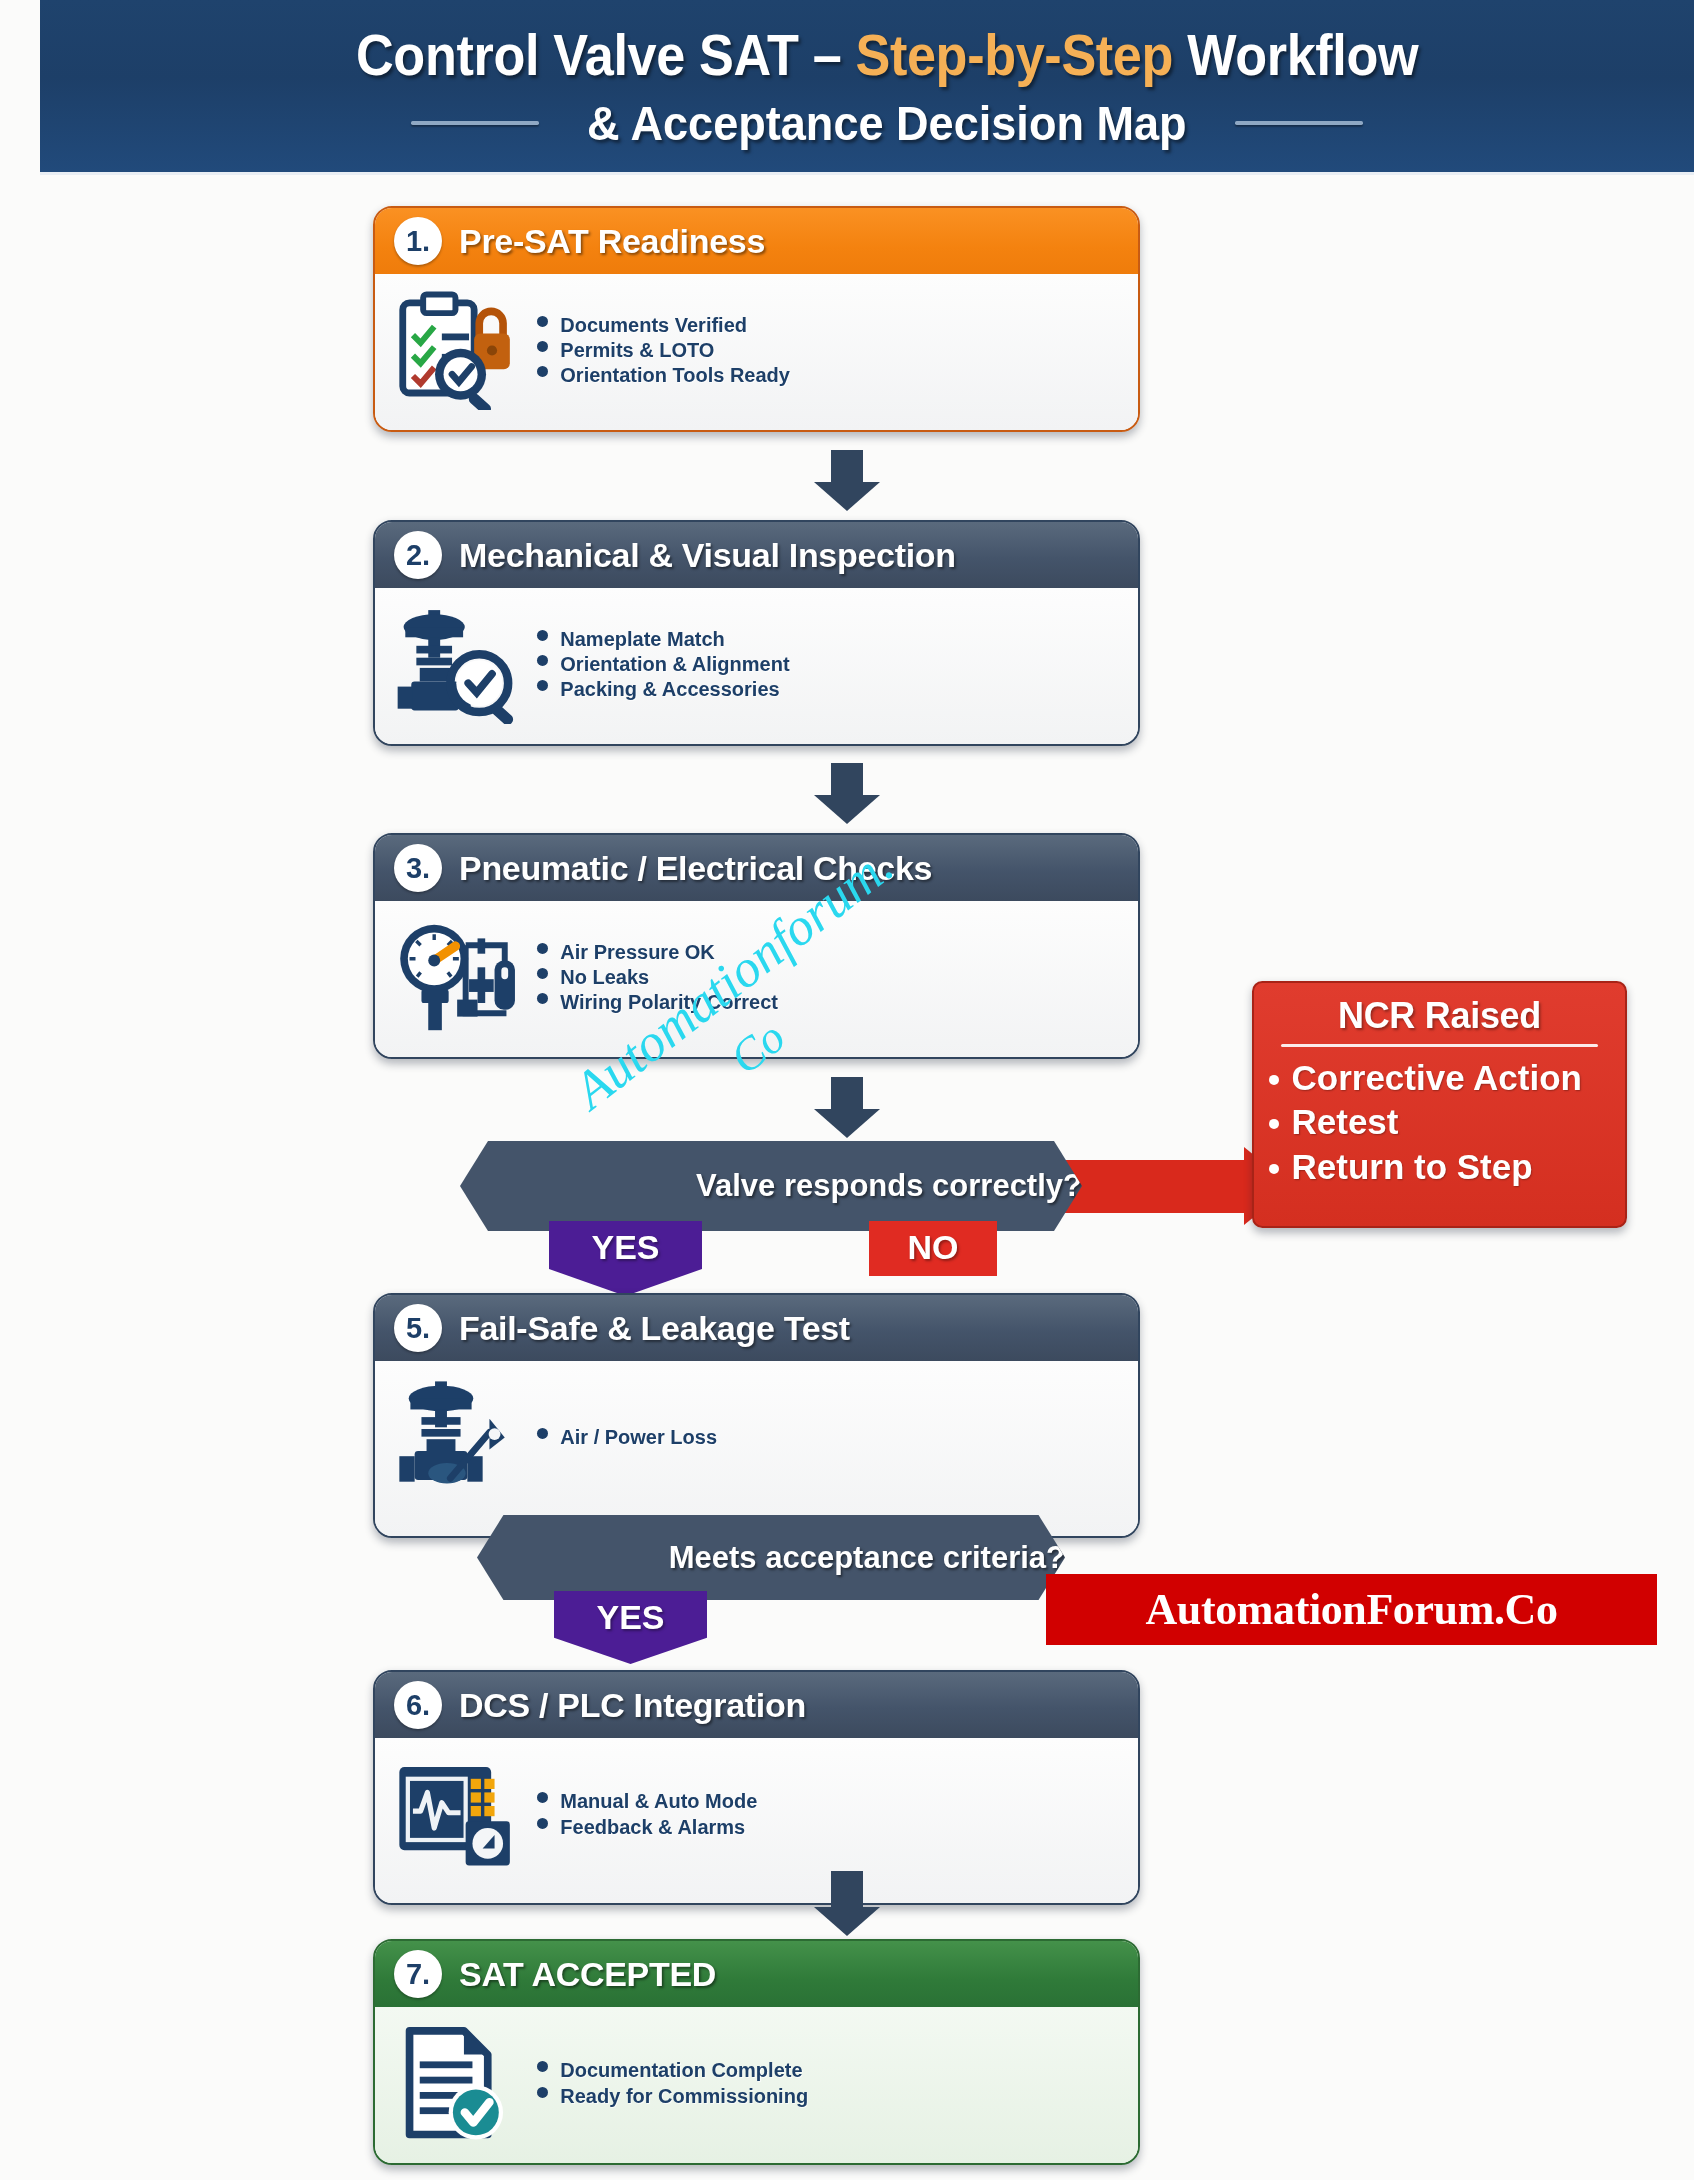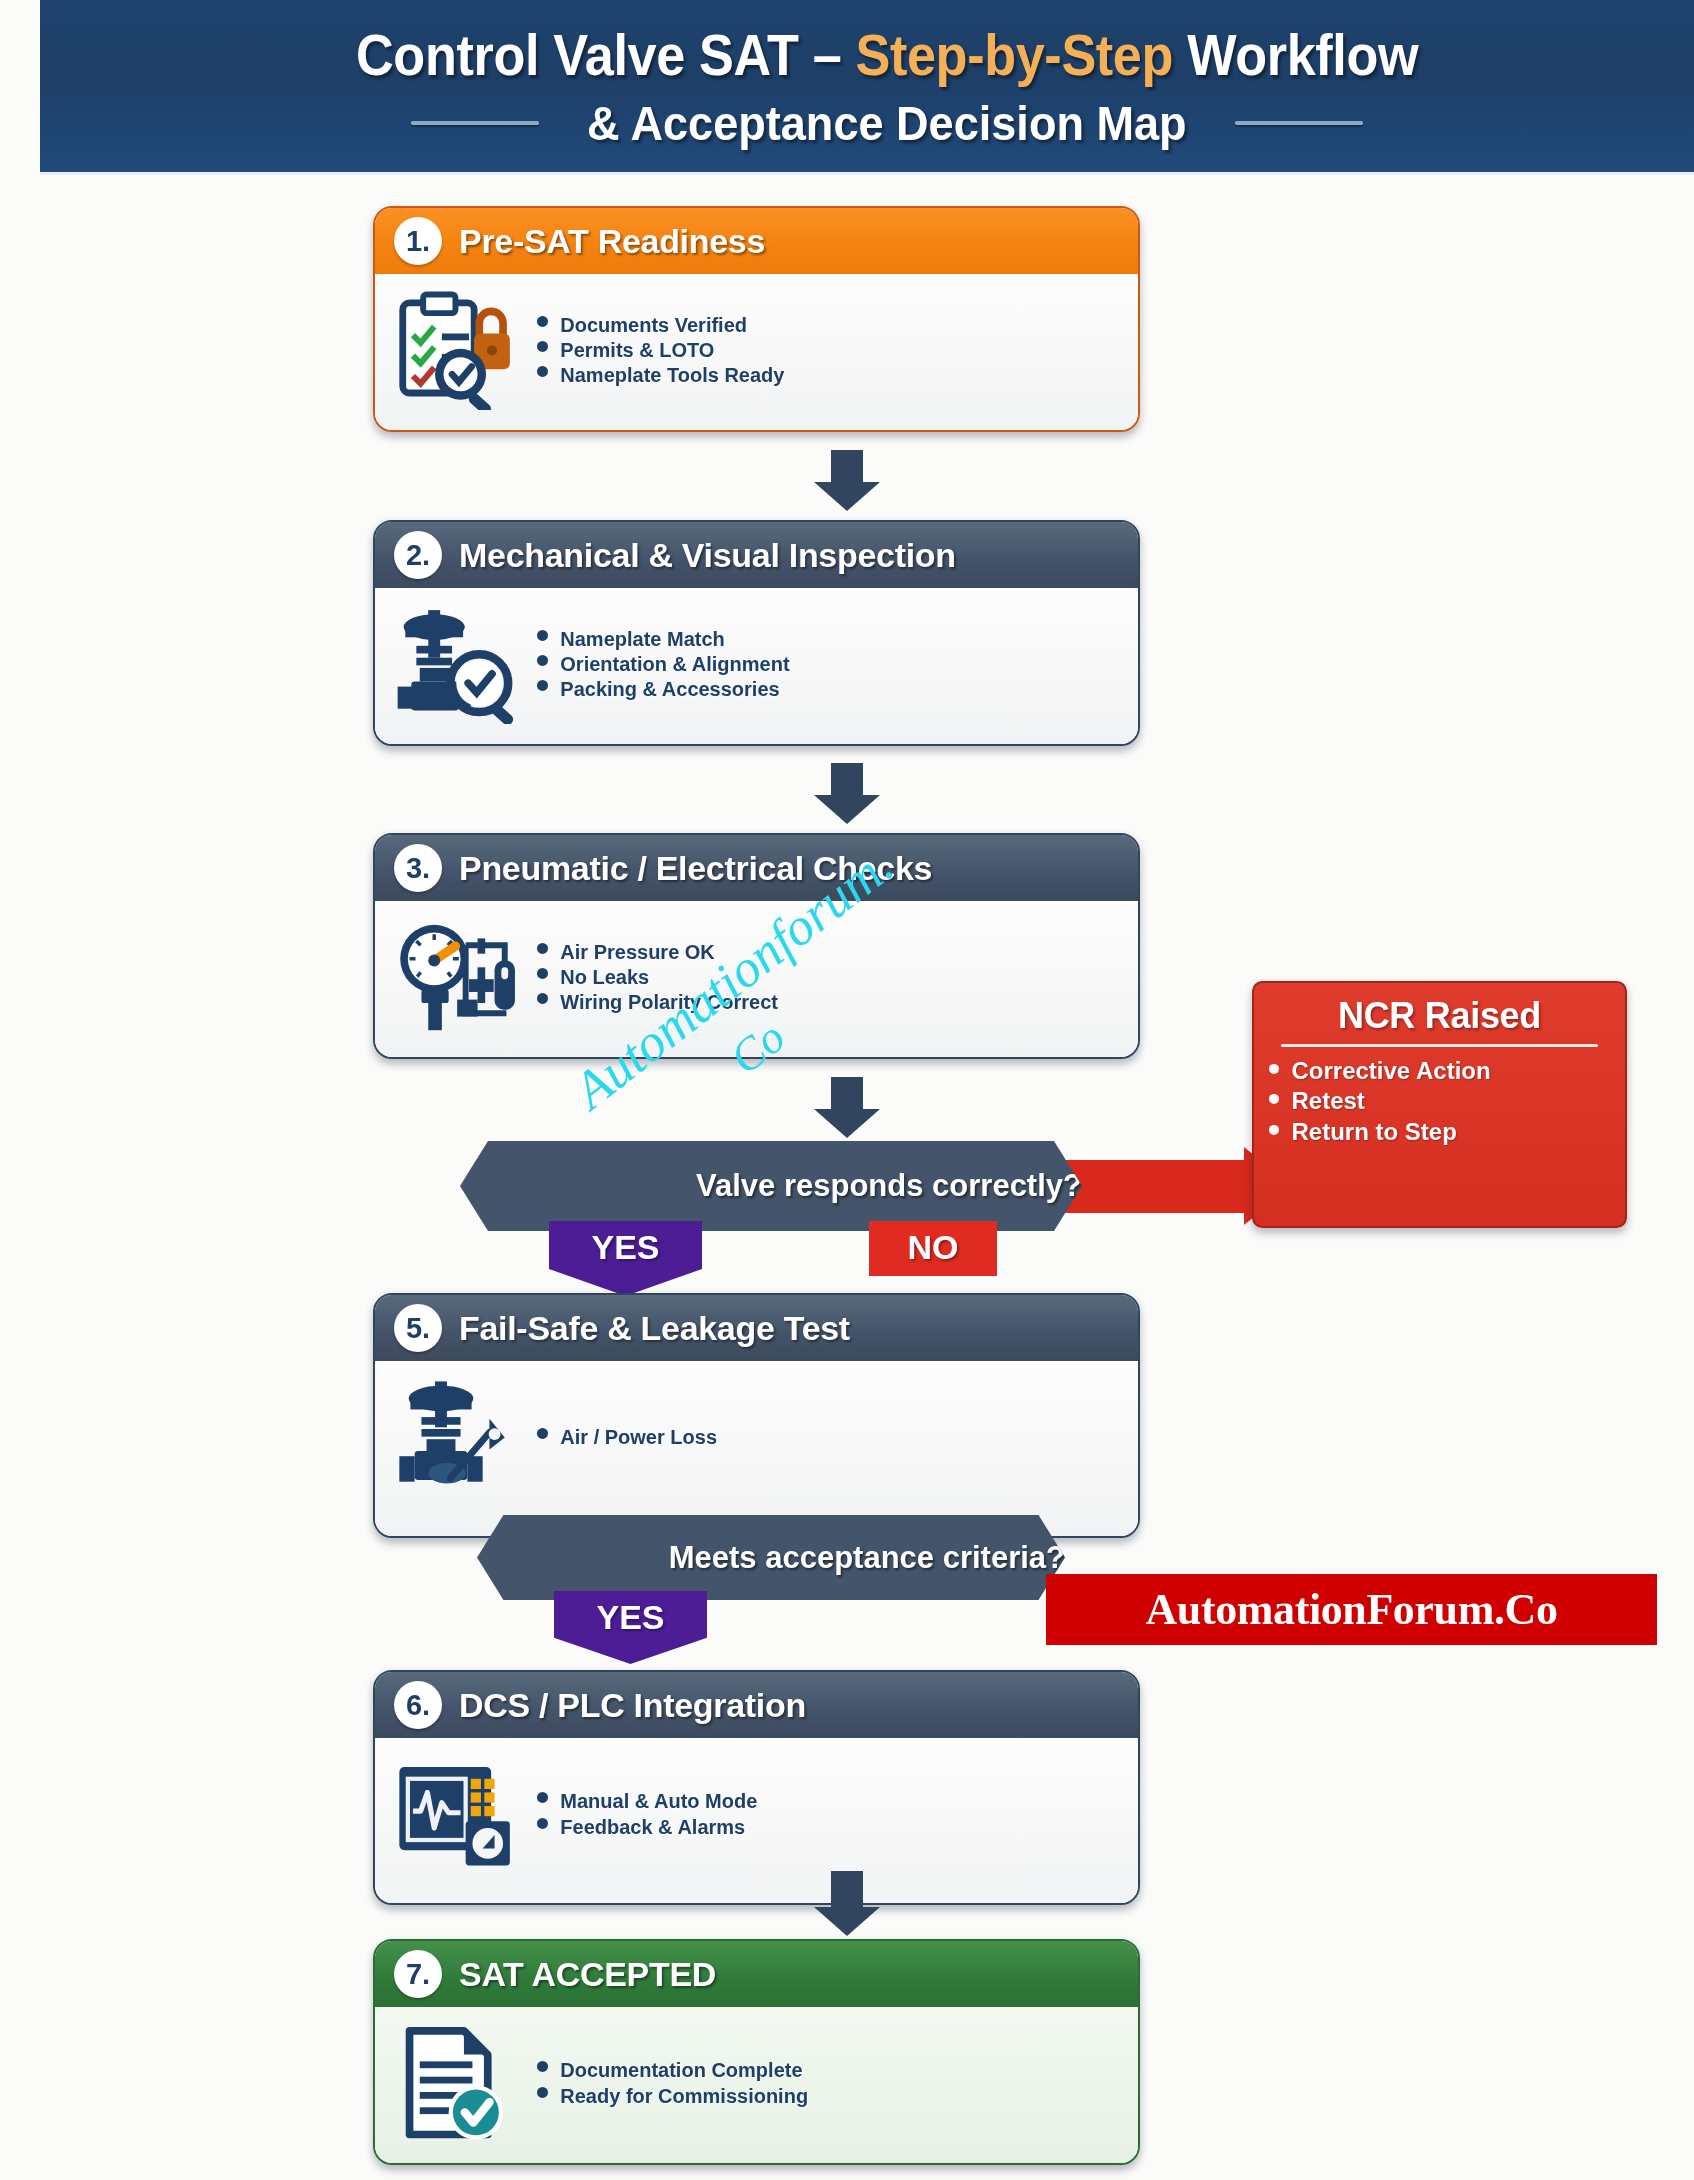--- a/index.html
+++ b/index.html
@@ -145,21 +145,21 @@
   }
   .ncr-title {
     color: #ffffff; font-size: 36px; font-weight: bold;
     text-align: center; letter-spacing: -0.3px;
     text-shadow: 1.7px 1.7px 2.6px rgba(0,0,0,0.35);
   }
   .ncr-rule { height: 3.4px; background: #ffffff; margin: 6.8px 12px 8.5px 12px; opacity: .9; border-radius: 1.7px; }
   .ncr ul { list-style: none; }
   .ncr ul li {
     display: flex; align-items: baseline; gap: 12px;
-    color: #ffffff; font-size: 24px; font-weight: bold; line-height: 1.28;
+    color: #ffffff; font-size: 35px; font-weight: bold; line-height: 1.28;
     white-space: nowrap; text-shadow: 0.9px 0.9px 1.7px rgba(0,0,0,.3);
   }
   .ncr ul li .dot { width: 10.2px; height: 10.2px; border-radius: 50%; background: #fff; flex: 0 0 auto; transform: translateY(-5.1px); }
 
   
   .no-arrow {
     position: absolute;
     background: #d9291c;
     display: flex; align-items: center; padding-left: 60px;
     color: #ffffff; font-size: 32px; font-weight: bold;
@@ -244,21 +244,21 @@
         <li>
             <span class="dot"></span>
             <span>Documents Verified</span>
           </li>
         <li>
             <span class="dot"></span>
             <span>Permits &amp; LOTO</span>
           </li>
         <li>
             <span class="dot"></span>
-            <span>Nameplate Tools Ready</span>
+            <span>Orientation Tools Ready</span>
           </li>
       </ul>
     </div>
   </div>
 
   <div class="conn" style="top:450px;">
     <div class="shaft" style="height:32px"></div>
       <div class="head"></div>
   </div>
 

